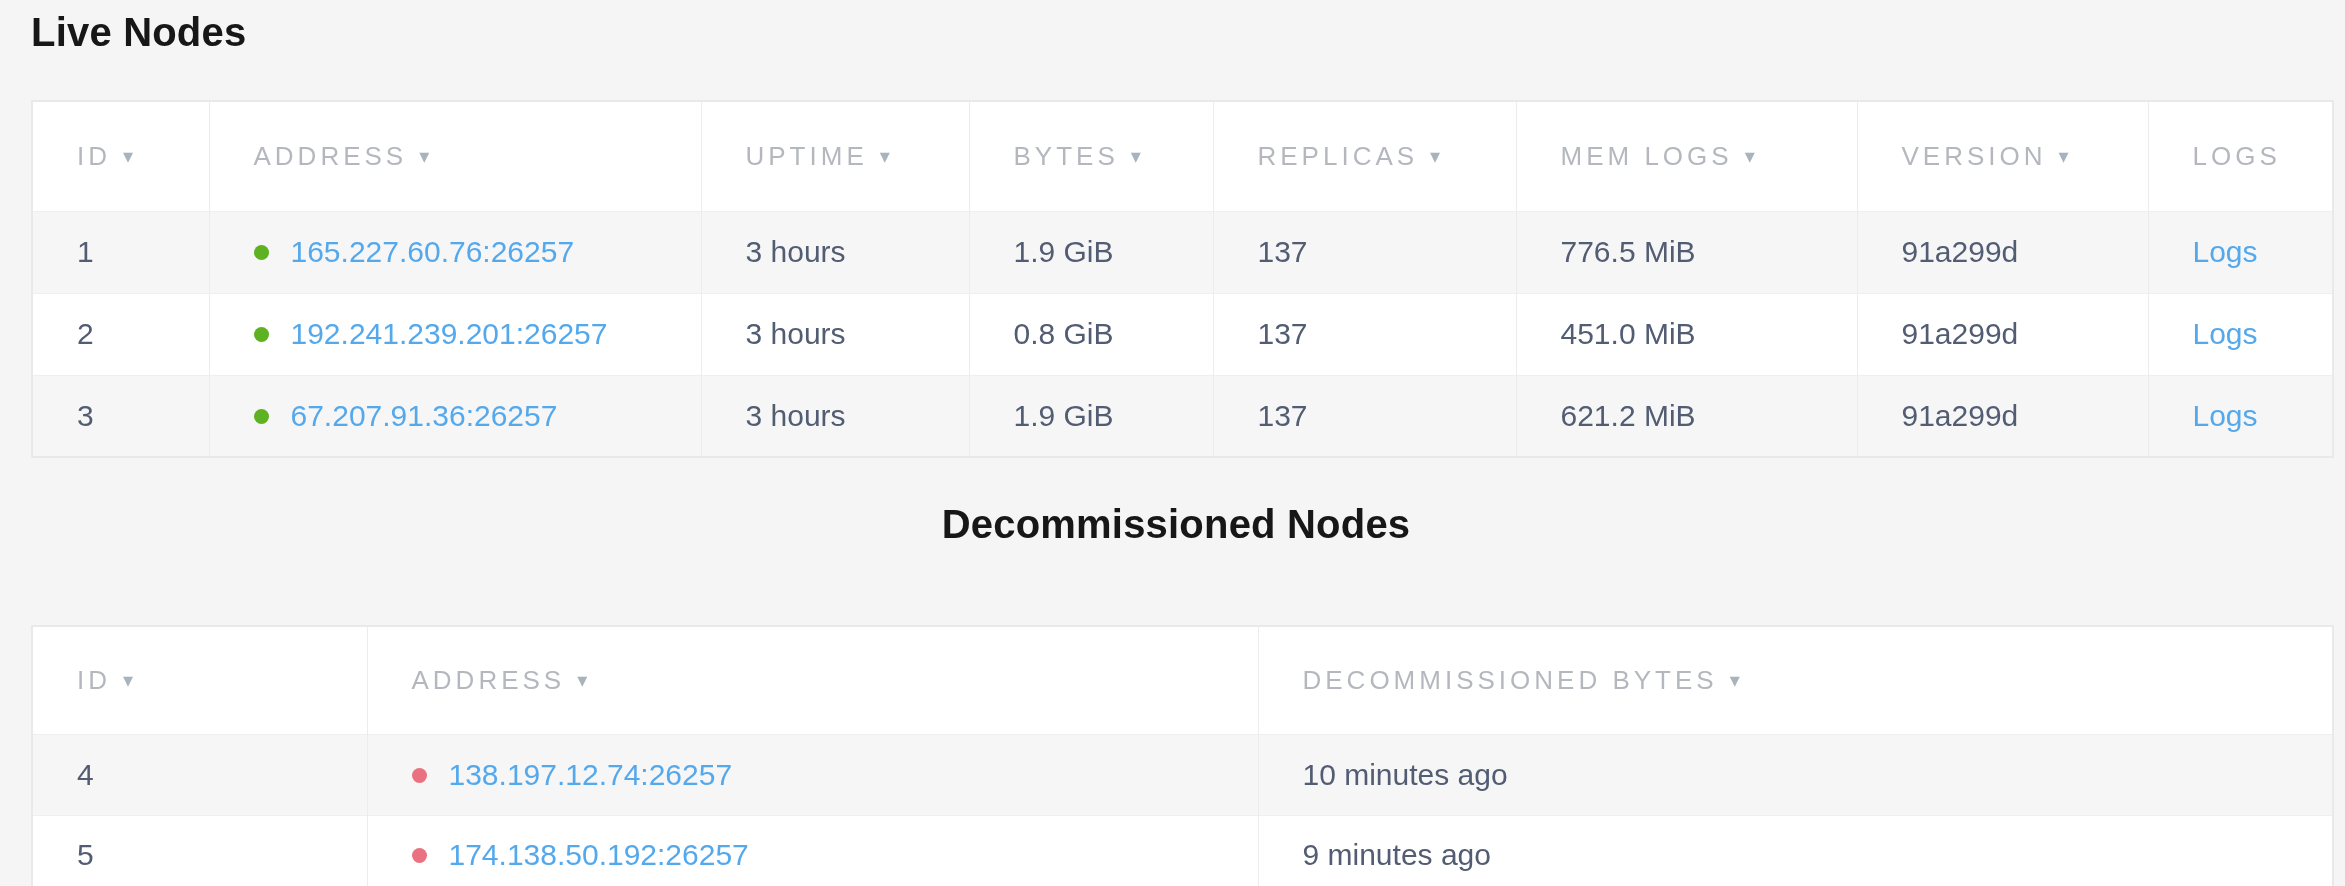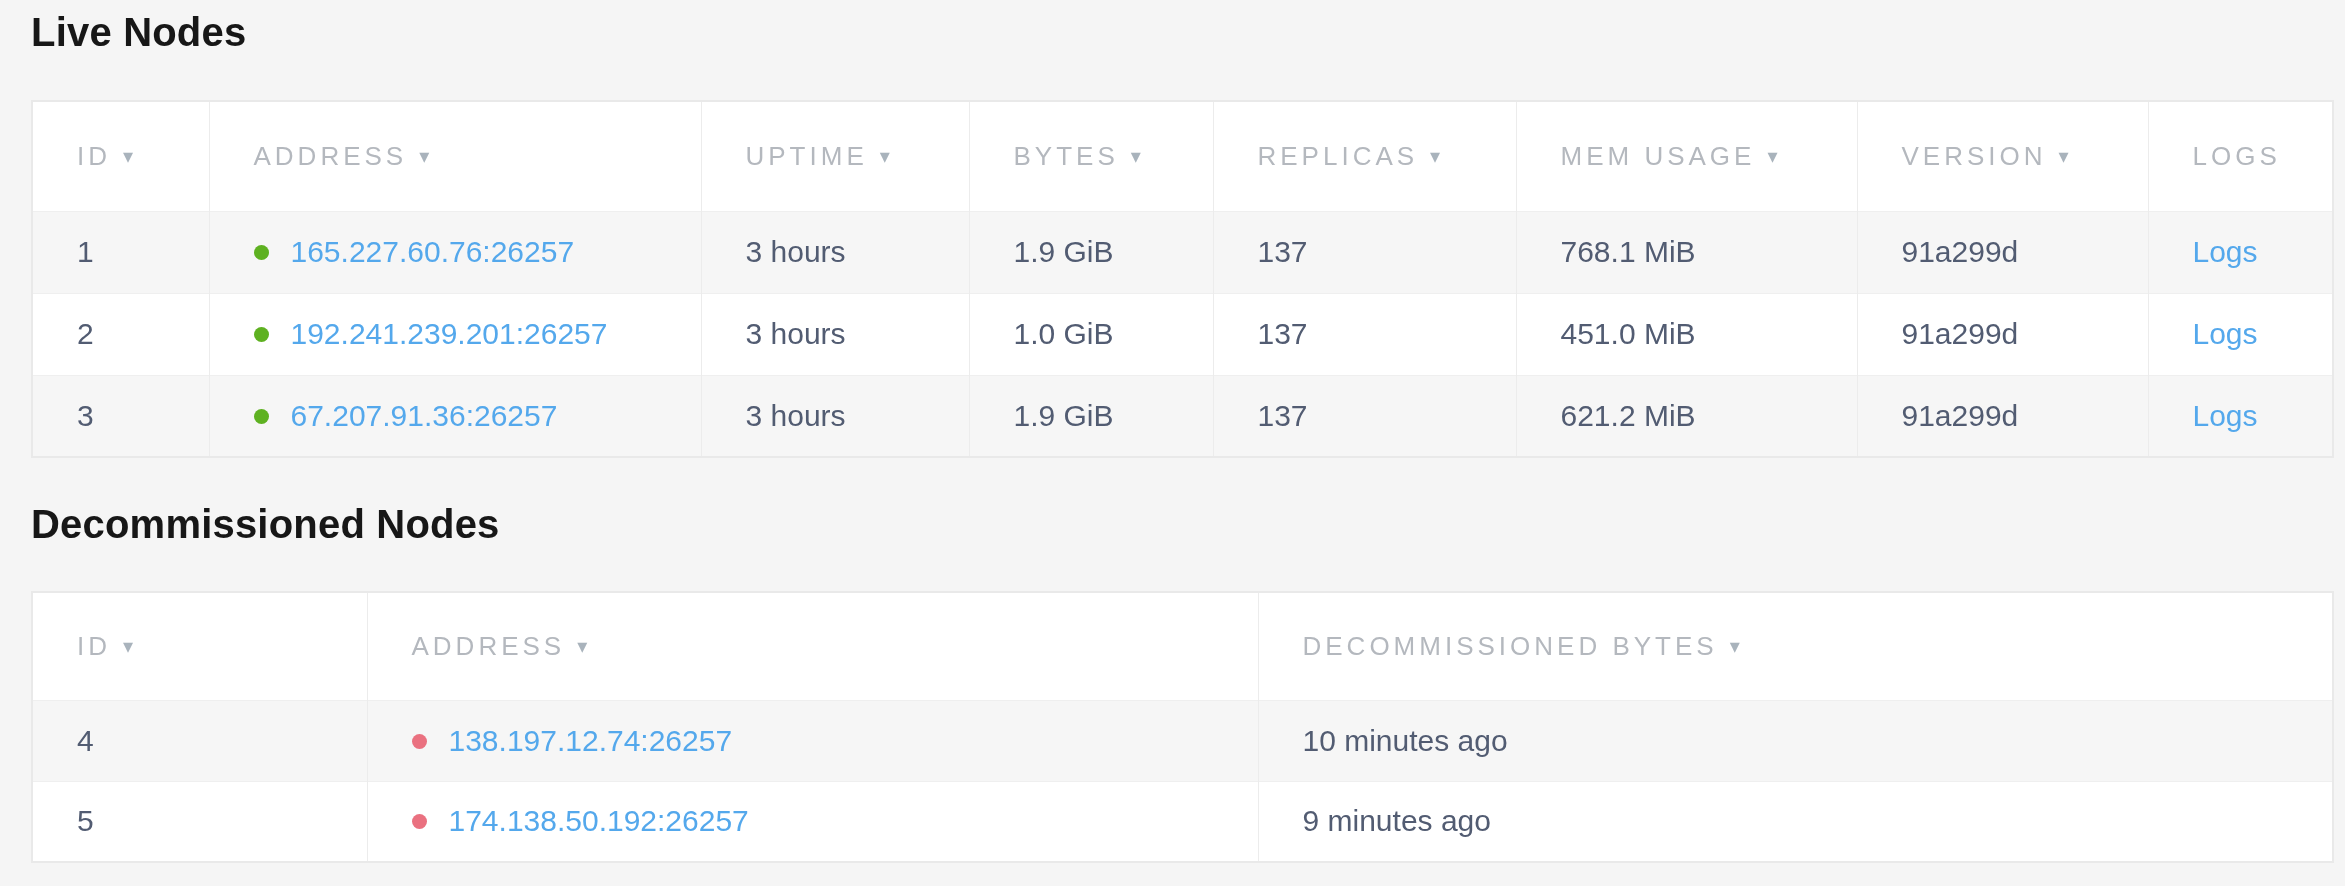--- a/index.html
+++ b/index.html
@@ -14,21 +14,21 @@
 
   h1.section-title {
     font-size: 40px;
     line-height: 44px;
     font-weight: 700;
     color: #171717;
     margin: 0;
     letter-spacing: 0.2px;
   }
   #live-title { margin: 0 0 46px 0; }
-  #dec-title  { margin: 44px 0 45px 0; }
+  #dec-title  { margin: 44px 0 79px 0; text-align: center; }
 
   table.nodes-table {
     width: 2301px;
     table-layout: fixed;
     border-collapse: collapse;
     background: #0f172a;
     border: 2px solid #e9e9e9;
   }
   .nodes-table th, .nodes-table td {
     border-right: 1px solid #ececec;
@@ -106,41 +106,41 @@
           <col style="width:291px">
           <col style="width:185px">
       </colgroup>
       <thead>
         <tr>
           <th><span>ID</span><span class="sort-arrow">▾</span></th>
           <th><span>ADDRESS</span><span class="sort-arrow">▾</span></th>
           <th><span>UPTIME</span><span class="sort-arrow">▾</span></th>
           <th><span>BYTES</span><span class="sort-arrow">▾</span></th>
           <th><span>REPLICAS</span><span class="sort-arrow">▾</span></th>
-          <th><span>MEM USAGE</span><span class="sort-arrow">▾</span></th>
+          <th><span>MEM LOGS</span><span class="sort-arrow">▾</span></th>
           <th><span>VERSION</span><span class="sort-arrow">▾</span></th>
           <th><span>LOGS</span></th>
         </tr>
       </thead>
       <tbody>
         <tr>
           <td>1</td>
           <td><span class="dot dot-live"></span><a class="link">165.227.60.76:26257</a></td>
           <td>3 hours</td>
           <td>1.9 GiB</td>
           <td>137</td>
-          <td>768.1 MiB</td>
+          <td>776.5 MiB</td>
           <td>91a299d</td>
           <td><a class="link">Logs</a></td>
         </tr>
         <tr>
           <td>2</td>
           <td><span class="dot dot-live"></span><a class="link">192.241.239.201:26257</a></td>
           <td>3 hours</td>
-          <td>1.0 GiB</td>
+          <td>0.8 GiB</td>
           <td>137</td>
           <td>451.0 MiB</td>
           <td>91a299d</td>
           <td><a class="link">Logs</a></td>
         </tr>
         <tr>
           <td>3</td>
           <td><span class="dot dot-live"></span><a class="link">67.207.91.36:26257</a></td>
           <td>3 hours</td>
           <td>1.9 GiB</td>

